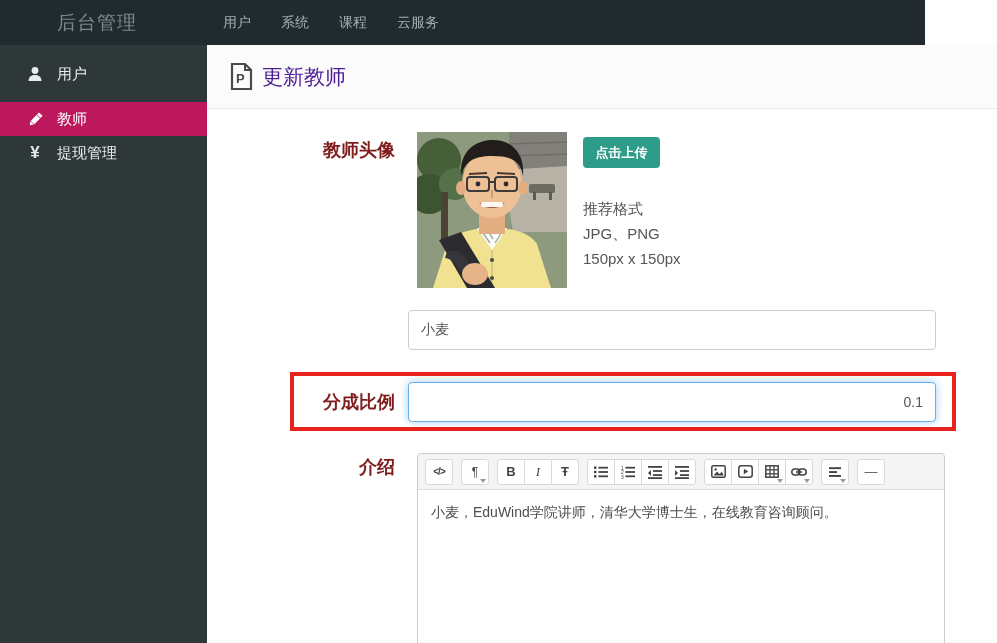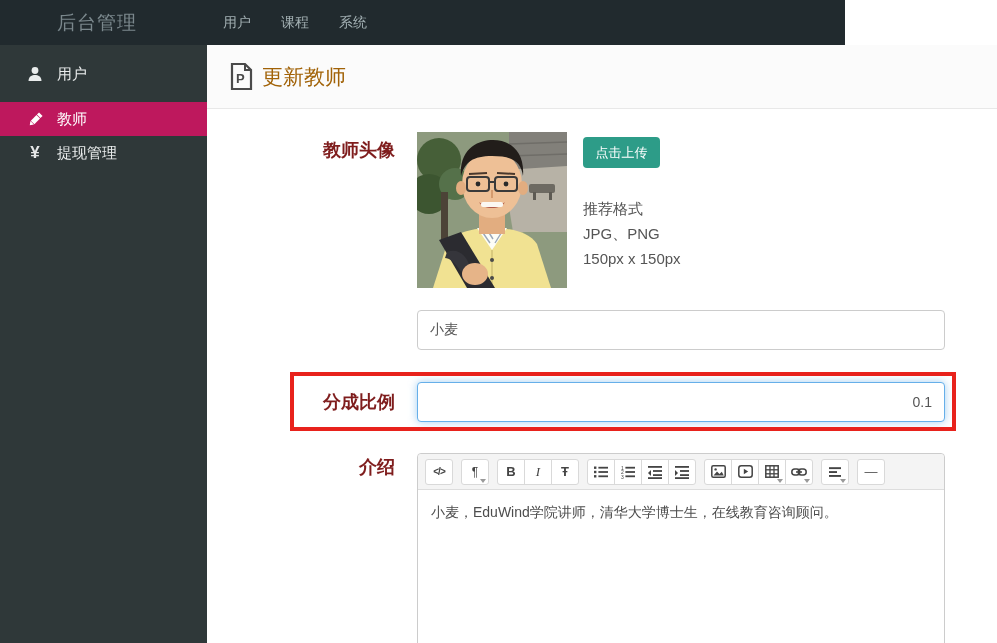--- a/index.html
+++ b/index.html
@@ -2,44 +2,44 @@
 <html><head>
 <meta charset="utf-8">
 <style>
   * { margin:0; padding:0; box-sizing:border-box; }
   html,body { width:997px; height:643px; }
   body {
     position:relative; overflow:hidden; background:#fff;
     font-family:"Liberation Sans","DejaVu Sans",sans-serif;
   }
   
-  .navbar { position:absolute; top:0; left:0; width:845px; height:45px; background:#212a2e; z-index:5; }
+  .navbar { position:absolute; top:0; left:0; width:925px; height:45px; background:#212a2e; z-index:5; }
   .brand { position:absolute; left:57px; top:0; height:45px; line-height:45px; font-size:19px; color:#7b888d; letter-spacing:1px; }
   .nav-items { position:absolute; left:208px; top:0; height:45px; display:flex; align-items:stretch; }
   .nav-item { padding:0 15px; line-height:45px; font-size:14px; color:#a3b0b3; cursor:pointer; }
   
   .sidebar { position:absolute; top:45px; left:0; width:207px; height:598px; background:#2f3839; padding-top:12px; z-index:4; }
   .side-item { height:34px; display:flex; align-items:center; color:#e9ecec; font-size:15px; cursor:pointer; }
   .side-item .icon { width:20px; margin-left:25px; margin-right:12px; display:flex; align-items:center; justify-content:center; color:#e6e8e8; }
   .side-item.active { background:#be185d; color:#fff;margin-top:11px; }
   .yen-glyph { font-size:17px; font-weight:bold; color:#dfe3e3; }
   
   .main { position:absolute; left:207px; top:45px; width:790px; height:598px; background:#fff; }
   .page-header { position:absolute; left:0; top:0; width:790px; height:64px; background:#fbfbfb; border-bottom:1px solid #e8e8e8; }
   .page-title-wrap { position:absolute; left:23px; top:17px; display:flex; align-items:center; gap:9px; }
-  .page-title { font-size:21px; color:#a16207; }
+  .page-title { font-size:21px; color:#4c1d95; }
   
   .form-label { position:absolute; left:23px; width:165px; text-align:right; font-size:18px; font-weight:bold; color:#7f1d1d; }
   
   .avatar-img { position:absolute; left:210px; top:87px; width:150px; height:156px; }
   .upload-btn { position:absolute; left:376px; top:92px; width:77px; height:31px; background:#2d9c88; color:#fff;
-                border:none; border-radius:4px; font-size:13px; cursor:pointer; font-family:inherit; }
+                border:none; border-radius:4px; font-size:13px; cursor:pointer; font-family:inherit;font-weight:bold; }
   .hints { position:absolute; left:376px; top:151px; font-size:15px; color:#555; line-height:25px; }
   
-  .text-input { position:absolute; left:210px; width:528px; height:40px; border:1px solid #ccc; border-radius:4px;
+  .text-input { position:absolute; left:201px; width:528px; height:40px; border:1px solid #ccc; border-radius:4px;
                 padding:0 12px; font-size:14px; color:#555; font-family:inherit; outline:none; background:#fff; }
   .text-input.focused { border-color:#66afe9; box-shadow:0 0 8px rgba(102,175,233,.6);text-align:right; }
   
   .annotation { position:absolute; left:83px; top:327px; width:666px; height:59px; border:4px solid #e8221c; z-index:6; pointer-events:none; }
   
   .editor { position:absolute; left:210px; top:408px; width:528px; height:260px; border:1px solid #ccc; border-radius:4px; background:#fff; }
   .toolbar { height:36px; background:#f4f4f4; border-bottom:1px solid #ddd; border-radius:4px 4px 0 0; display:flex; align-items:center; gap:8px; padding:0 7px; }
   .btn-group { display:flex; }
   .tb-btn { width:28px; height:26px; background:#fff; border:1px solid #d9d9d9; margin-left:-1px; display:flex; align-items:center; justify-content:center;
             cursor:pointer; position:relative; color:#444; font-size:12px; padding:0; font-family:inherit; }
@@ -55,22 +55,23 @@
   .editor-body { padding:11px 13px; font-size:14px; color:#4d4d4d; line-height:22px; min-height:200px; }
   svg { display:block; }
 </style>
 </head>
 <body>
 
 <div class="navbar">
   <div class="brand">后台管理</div>
   <div class="nav-items">
     <div class="nav-item">用户</div>
+    <div class="nav-item">系统</div>
     <div class="nav-item">课程</div>
-    <div class="nav-item">系统</div>
+    <div class="nav-item">云服务</div>
   </div>
 </div>
 
 <div class="sidebar">
   <div class="side-item">
     <span class="icon">
       <svg width="16" height="16" viewBox="0 0 16 16">
           <circle cx="8" cy="4.5" r="3.4" fill="#e9ecec"></circle>
           <path d="M1.5 15 C1.5 10.5 5 9 8 9 C11 9 14.5 10.5 14.5 15 Z" fill="#e9ecec"></path>
         </svg>

